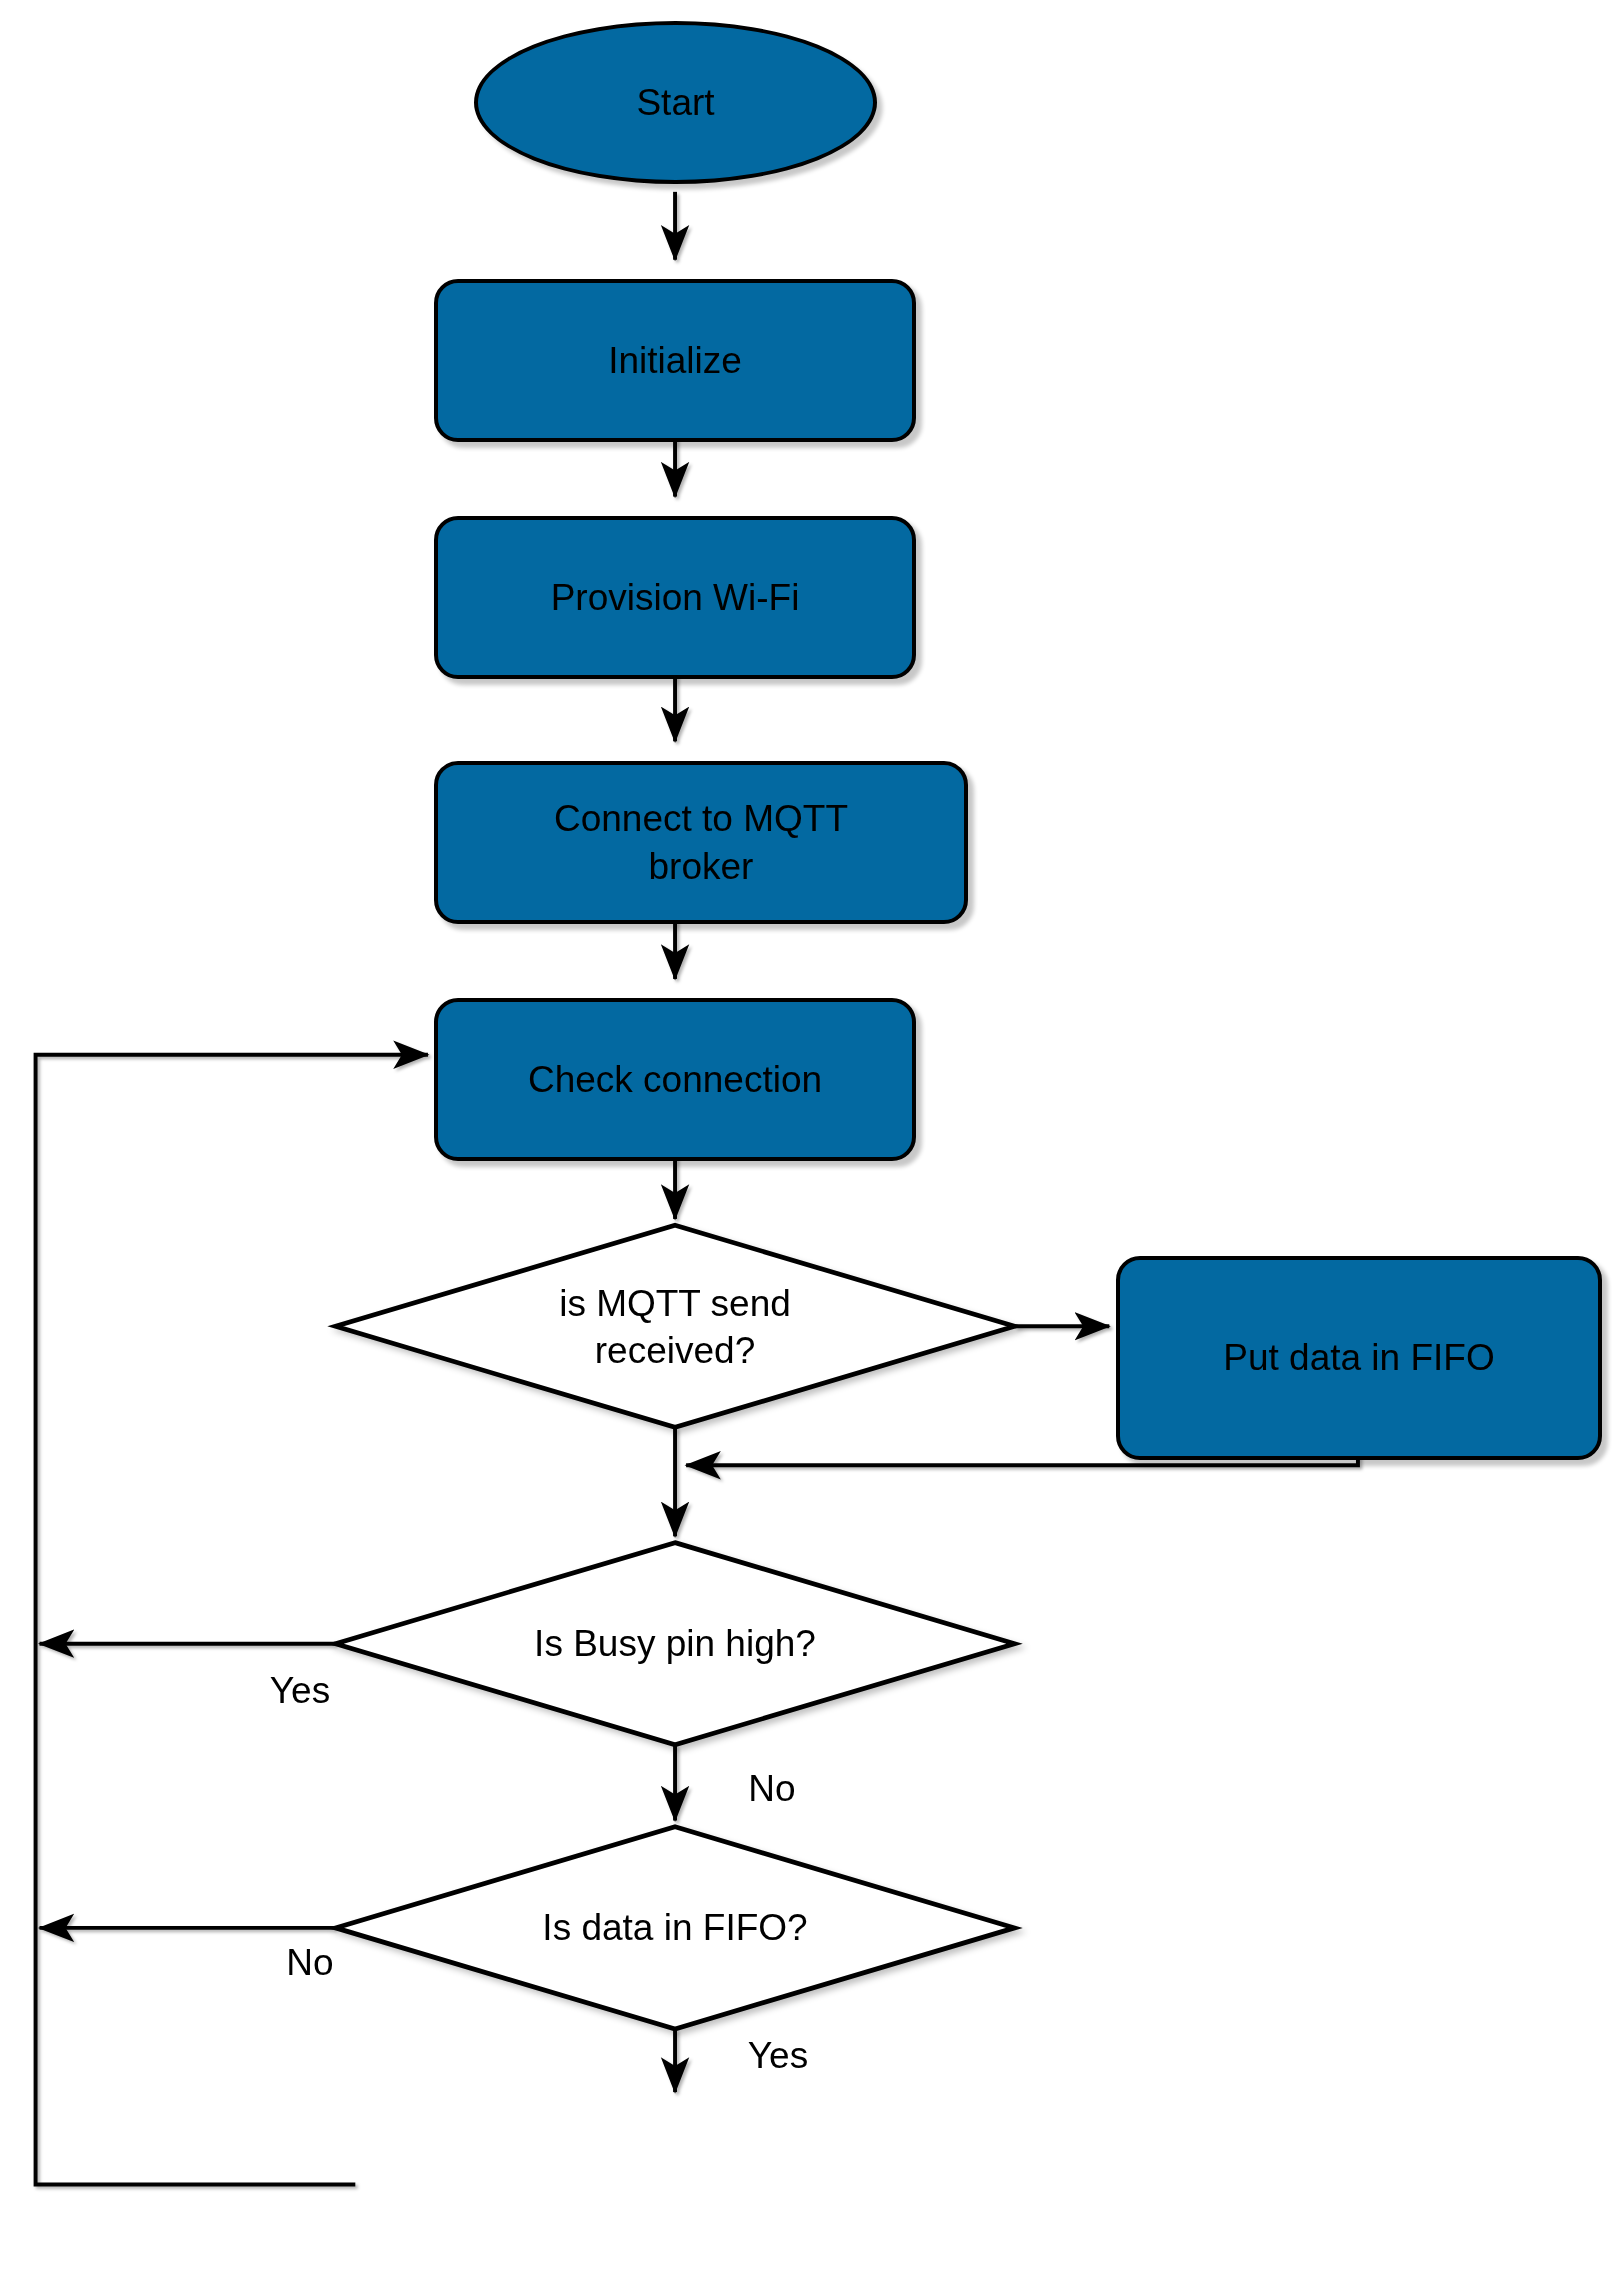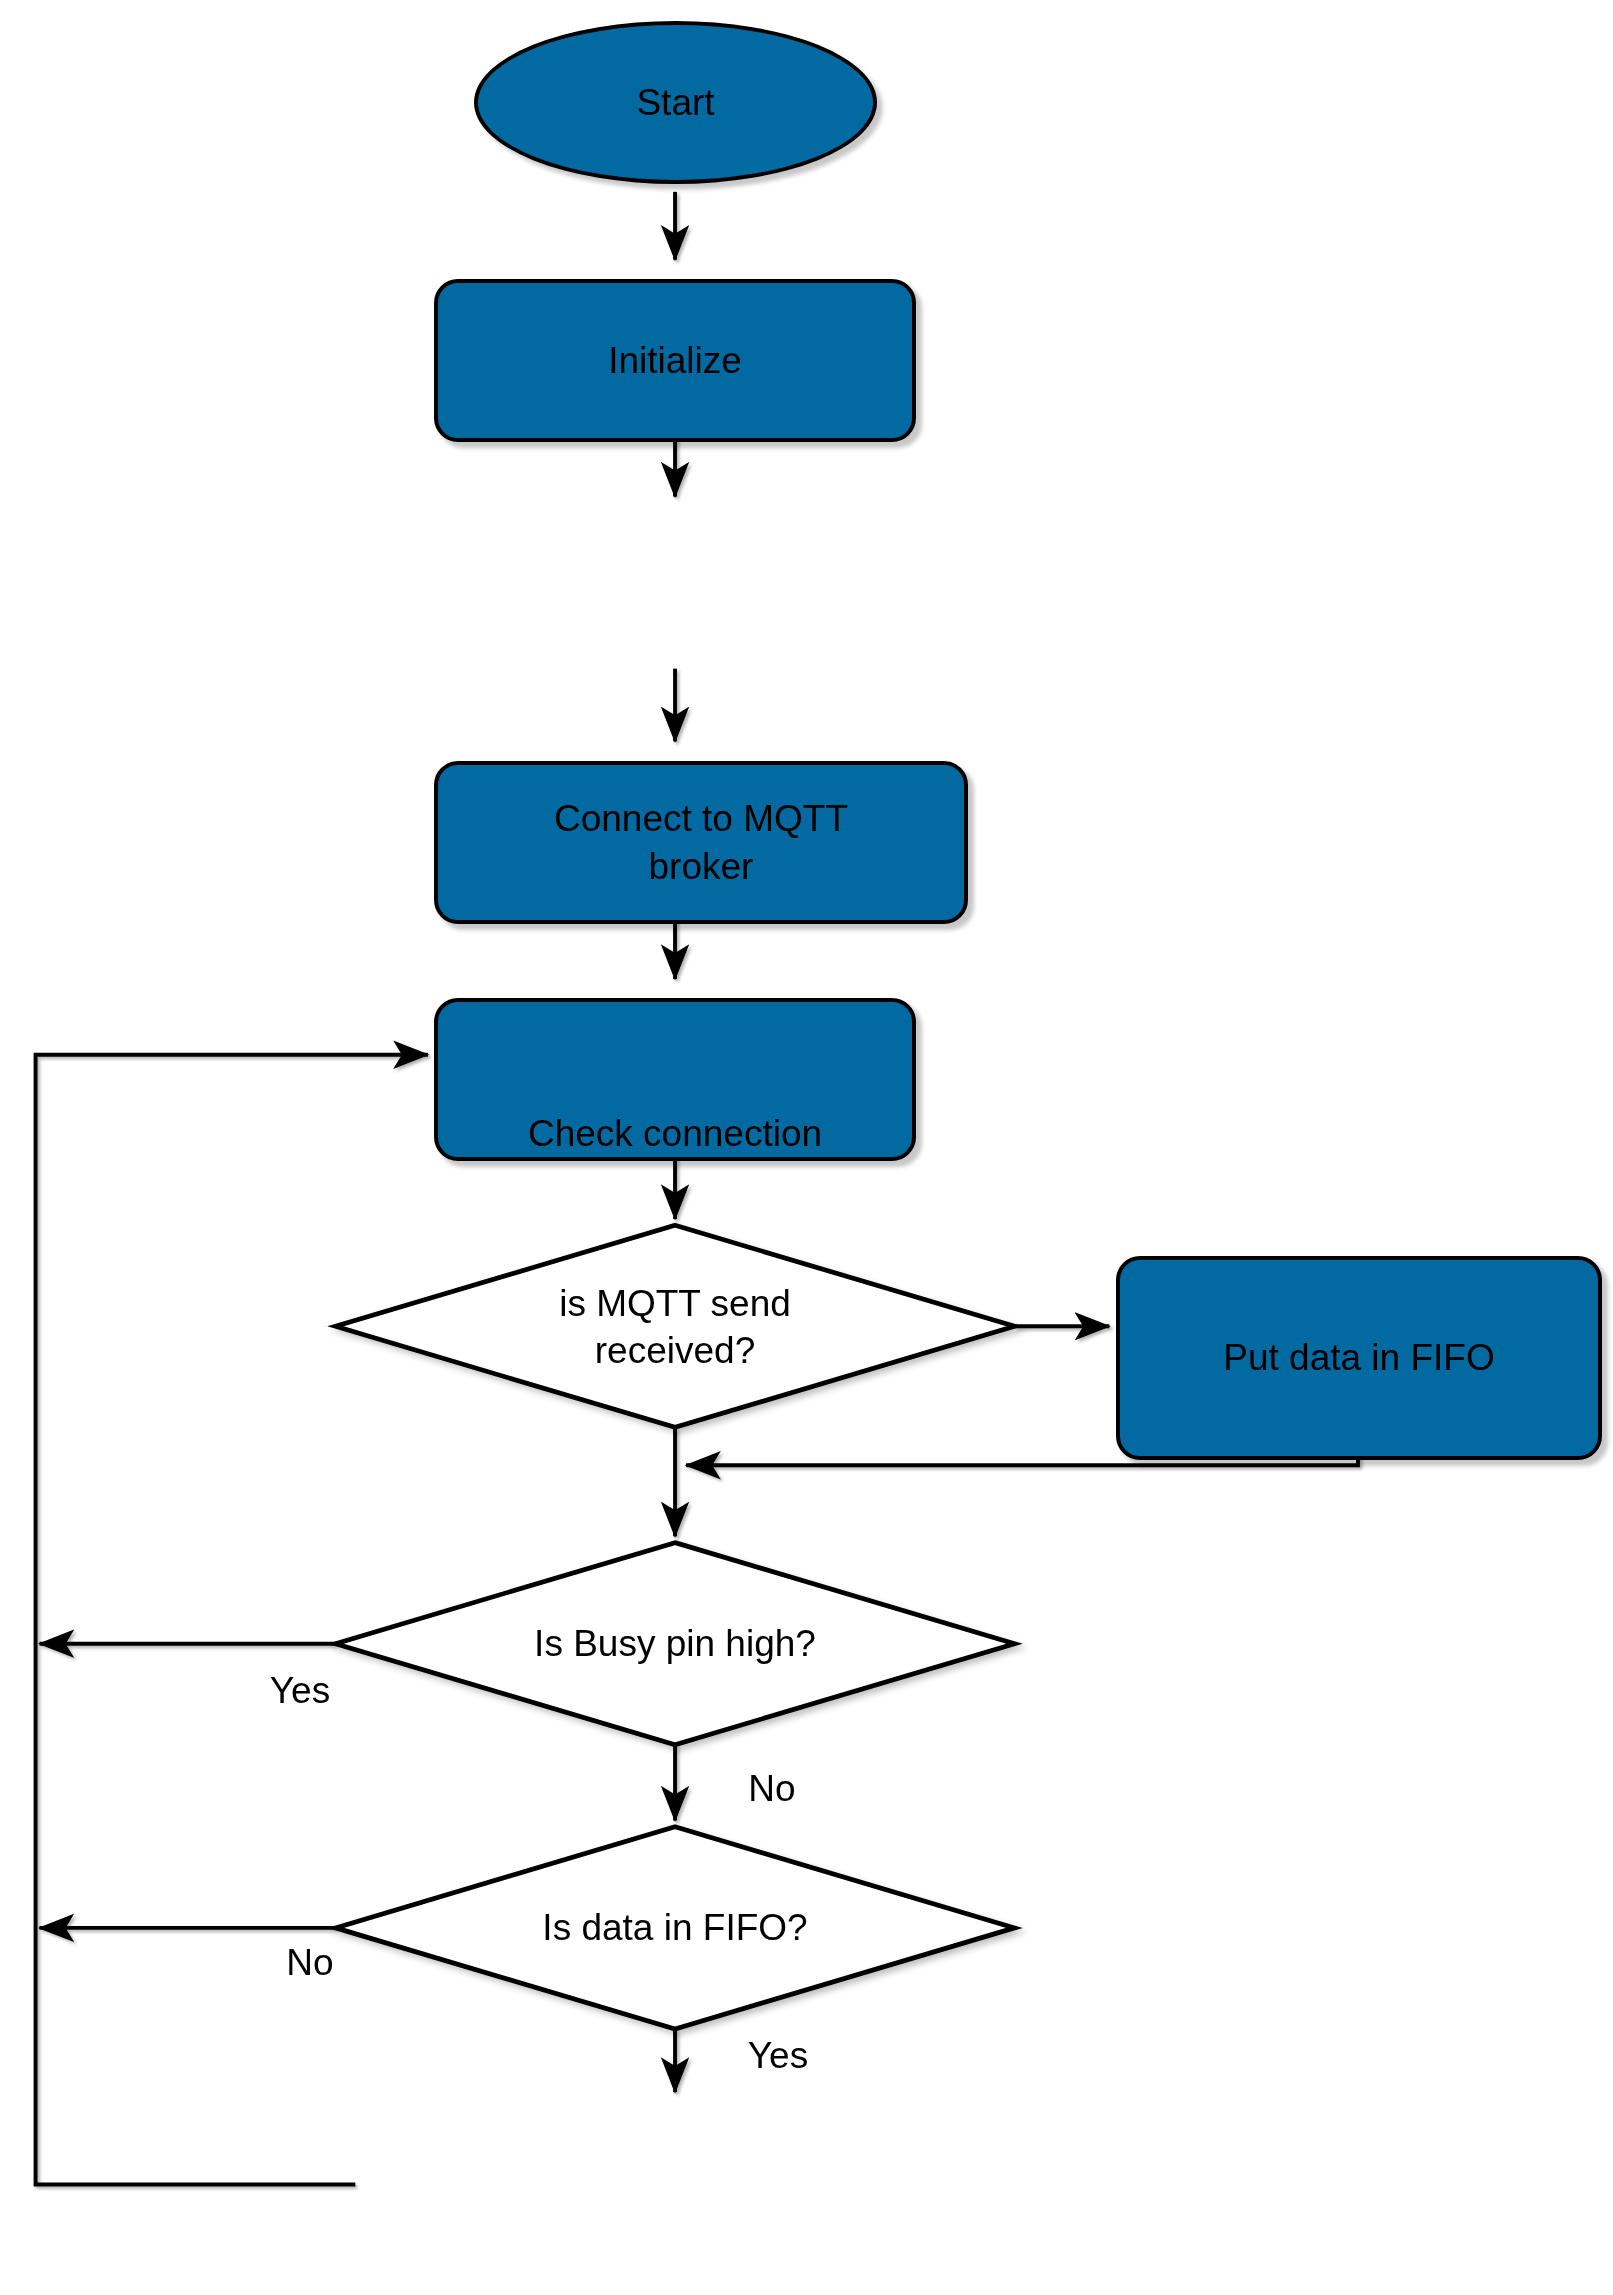--- a/index.html
+++ b/index.html
@@ -94,27 +94,30 @@
   </svg>
 
   <div class="node terminator" style="left:474px; top:21.3px; width:403px; height:163px;">
     <span>Start</span>
   </div>
 
   <div class="node process" style="left:434px; top:266px; width:482px; height:163px;">
     <span>Initialize</span>
   </div>
 
+  <div class="node process" style="left:434px; top:503px; width:482px; height:163px;">
+    <span>Provision Wi-Fi</span>
+  </div>
 
   <div class="node process" style="left:434px; top:748px; width:534px; height:163px;">
     <span>Connect to MQTT
 broker</span>
   </div>
 
-  <div class="node process" style="left:434px; top:985px; width:482px; height:163px;align-items:flex-end;">
+  <div class="node process" style="left:434px; top:985px; width:482px; height:163px;">
     <span>Check connection</span>
   </div>
 
   <div class="node process" style="left:1116px; top:1243px; width:486px; height:204px;">
     <span>Put data in FIFO</span>
   </div>
 
 
   <div class="dtext" style="left:675px; top:1327px;">is MQTT send
 received?</div>

